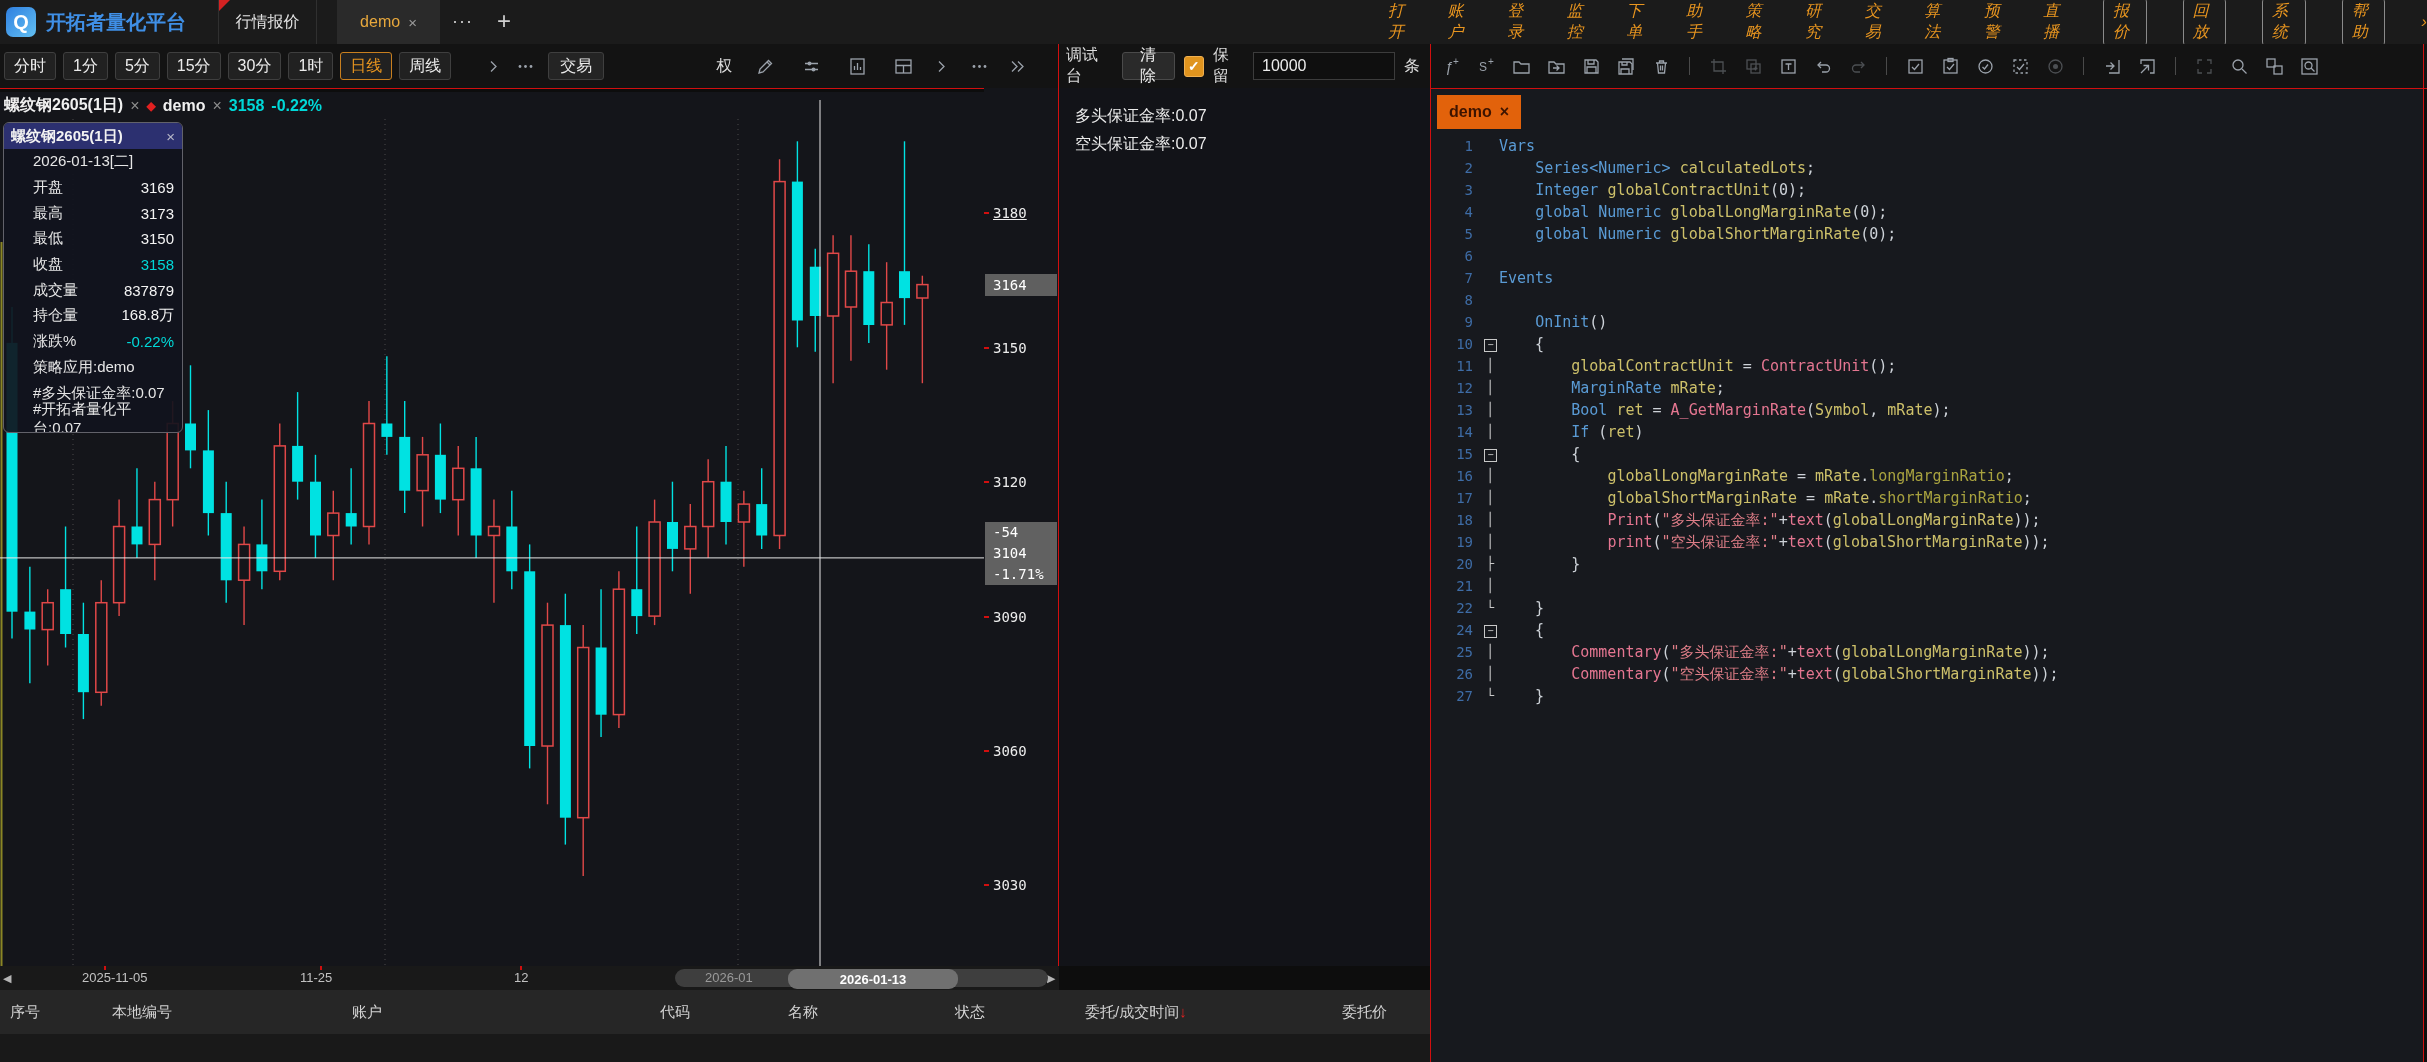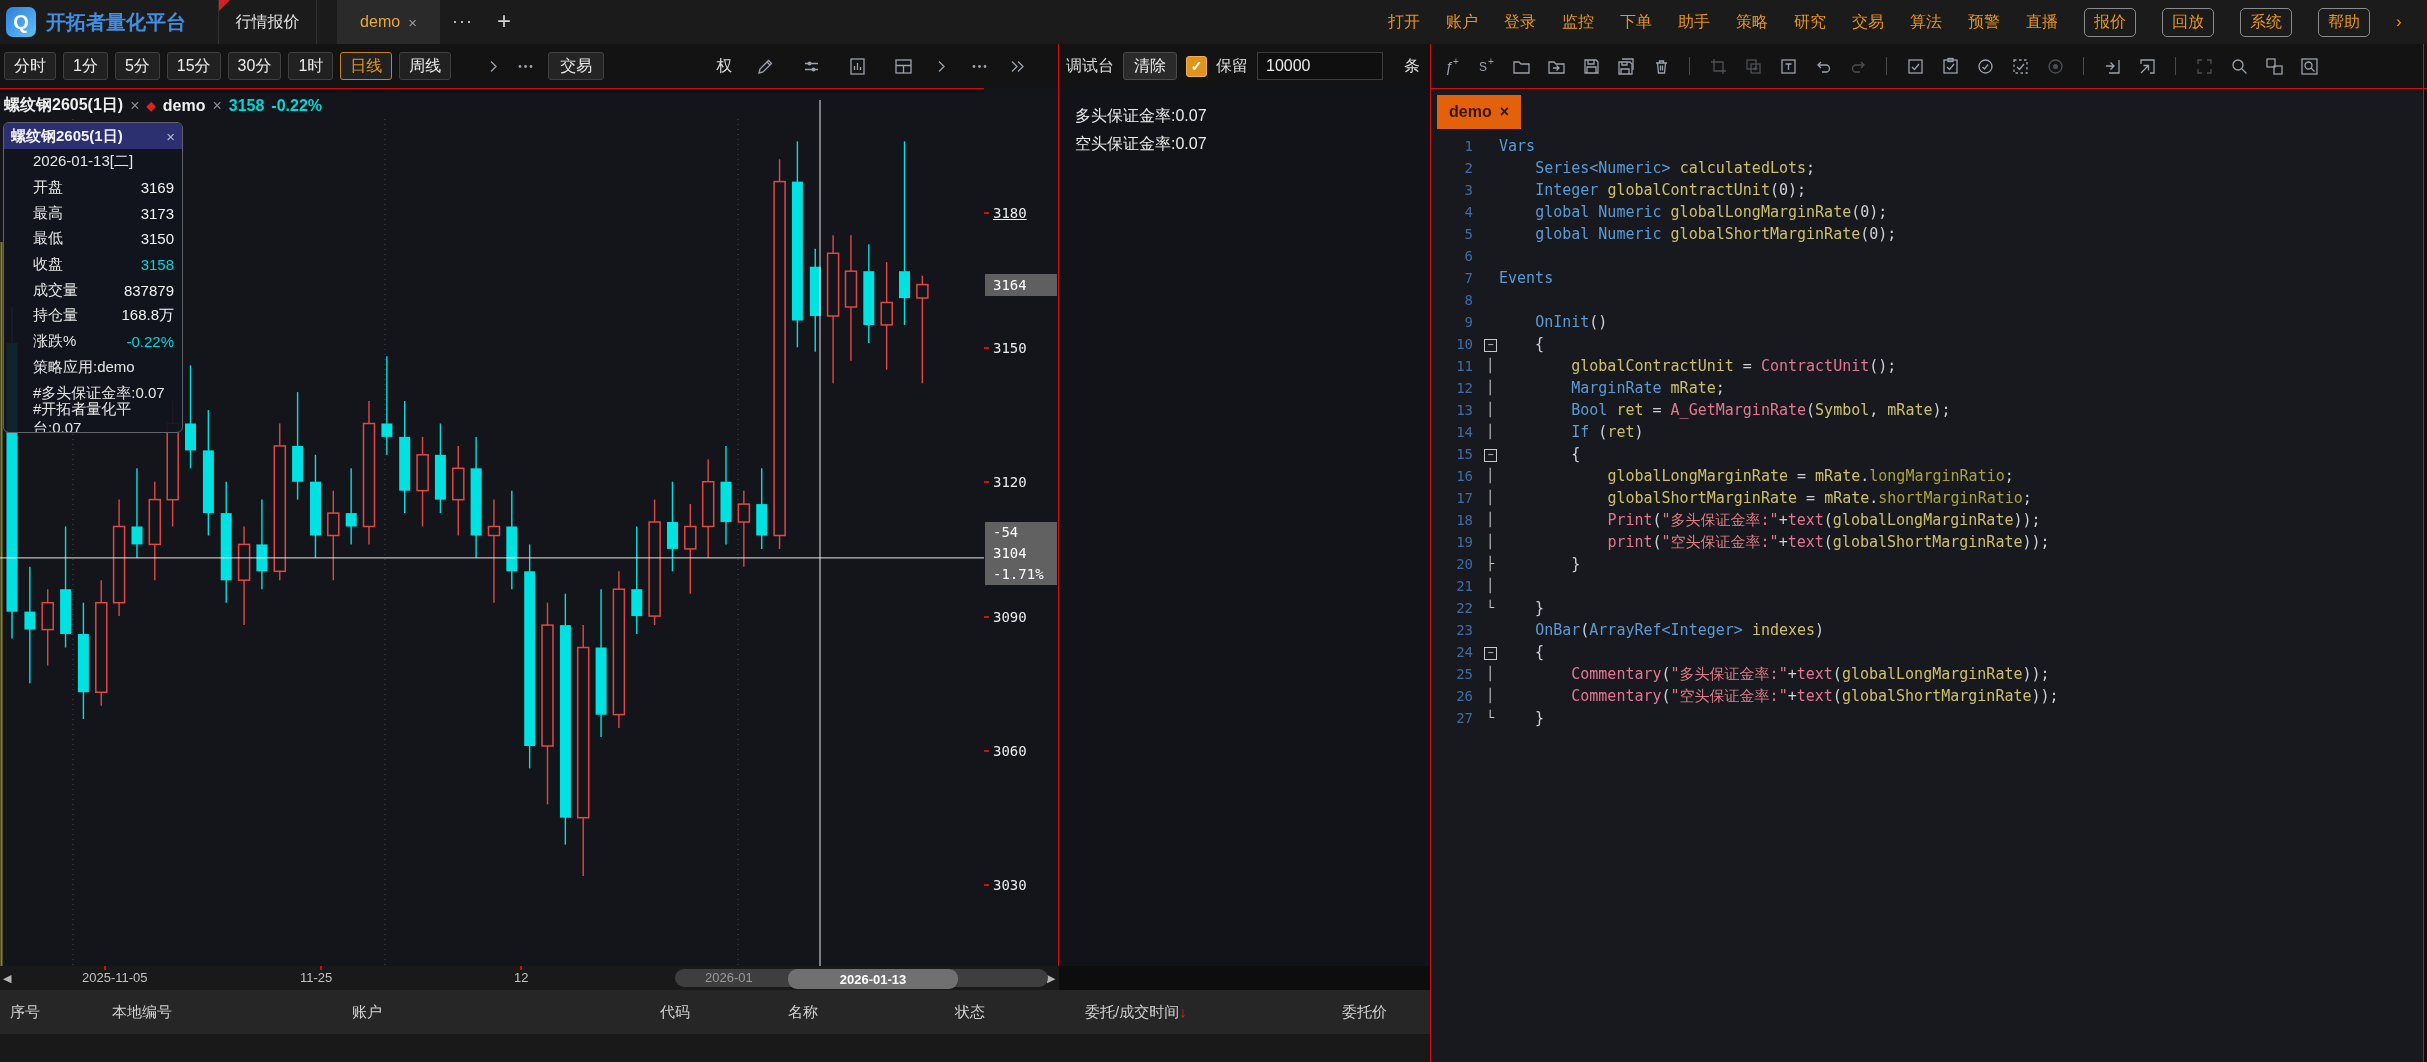--- a/index.html
+++ b/index.html
@@ -13,21 +13,21 @@
         font-size:20px;display:flex;align-items:center;justify-content:center;}
   .brand{left:46px;top:0;height:44px;line-height:44px;font-size:20px;font-weight:bold;color:#3f8fe6;}
   .tab-quote{left:218px;top:0;width:97px;height:44px;border-left:1px solid #303030;border-right:1px solid #303030;
              display:flex;align-items:center;justify-content:center;font-size:16px;color:#e2e2e2;}
   .flag{left:219px;top:0;width:0;height:0;border-top:11px solid #d42222;border-right:11px solid transparent;}
   .tab-demo{left:337px;top:0;width:103px;height:44px;background:#2a2a2a;display:flex;align-items:center;
             justify-content:center;gap:8px;font-size:16px;color:#e8a83c;}
   .tab-demo .x{color:#9a9a9a;font-size:15px;}
   .tab-more{left:452px;top:0;height:44px;line-height:42px;font-size:18px;color:#cfcfcf;letter-spacing:1px;}
   .tab-add{left:497px;top:0;height:44px;line-height:41px;font-size:24px;color:#cfcfcf;}
-  .menu{left:1388px;top:0;height:44px;display:flex;align-items:center;gap:26px;font-size:16px;color:#e8951f;}
+  .menu{left:1388px;top:0;height:44px;display:flex;align-items:center;gap:36px;font-size:16px;color:#e8951f;font-style:italic;}
   .menu .boxed{border:1px solid #8a8a8a;border-radius:5px;padding:3px 9px;}
   .menu .chev{color:#e8951f;font-size:17px;}
   
   .toolbar{left:0;top:44px;width:2427px;height:44px;background:#131313;}
   .tb-left{left:4px;top:44px;height:44px;display:flex;align-items:center;}
   .pbtn{background:#212121;border:1px solid #3f3f3f;border-radius:3px;color:#ececec;font-size:16px;
         height:28px;padding:0 9px;margin-right:7px;display:flex;align-items:center;font-family:inherit;}
   .pbtn.active{color:#e8951f;border-color:#c87f1f;}
   .tbtn{background:#242424;border:1px solid #3f3f3f;border-radius:3px;color:#ececec;font-size:16px;
         height:28px;padding:0 11px;display:flex;align-items:center;font-family:inherit;}
@@ -36,21 +36,21 @@
   .icon{width:22px;height:22px;display:flex;align-items:center;justify-content:center;}
   .icon svg{stroke:#9ba2ab;fill:none;stroke-width:1.3px;}
   .icon.dim{opacity:.42;}
   .isep{width:1px;height:18px;background:#4a4a4a;margin:0 4px;}
   .console-ctl{left:1066px;top:44px;width:360px;height:44px;display:flex;align-items:center;gap:9px;}
   .clr-btn{background:#2a2a2a;border:1px solid #4a4a4a;border-radius:3px;color:#ececec;font-size:16px;
            height:28px;padding:0 10px;display:flex;align-items:center;font-family:inherit;}
   .chk{width:19px;height:19px;background:#e0941e;border:1px solid #f0b050;border-radius:3px;color:#fff;
        font-size:14px;display:flex;align-items:center;justify-content:center;font-weight:bold;}
   .keep-input{width:116px;height:26px;background:#0f0f0f;border:1px solid #3c3c3c;color:#ececec;
-              font-size:16px;padding:0 0 0 8px;font-family:inherit;}
+              font-size:16px;padding:0 16px 0 8px;font-family:inherit;}
   .ed-icons{left:1440px;top:44px;width:985px;height:44px;display:flex;align-items:center;gap:13px;}
   
   .rl{background:#d10f0f;}
   
   .chart-pane{left:0;top:92px;width:984px;height:878px;background:#14151a;}
   .sym-header{left:4px;top:3px;display:flex;align-items:center;gap:7px;font-size:16px;font-weight:bold;}
   .sym-header .w{color:#f0f0f0;} .sym-header .x{color:#8c8c8c;font-weight:normal;}
   .sym-header .dm{color:#e02020;font-size:12px;} .sym-header .cy{color:#00d8d8;}
   .info-panel{left:3px;top:30px;width:178px;background:rgba(17,19,29,0.92);border:1px solid #62626a;
               border-radius:6px;overflow:hidden;z-index:5;}
@@ -715,25 +715,20 @@
         <span class="ln">21</span>
         <span class="fold">│</span>
         <span class="ct"></span>
       </div>
       <div class="cl">
         <span class="ln">22</span>
         <span class="fold">└</span>
         <span class="ct"><span class="pn">    }</span></span>
       </div>
       <div class="cl">
-        <span class="ln">23</span>
-        <span class="fold"></span>
-        <span class="ct"><span class="pn">    </span><span class="ty">OnBar</span><span class="pn">(</span><span class="ty">ArrayRef&lt;Integer&gt;</span><span class="pn"> </span><span class="id">indexes</span><span class="pn">)</span></span>
-      </div>
-      <div class="cl">
         <span class="ln">24</span>
         <span class="fold"><span class="fold-box">−</span></span>
         <span class="ct"><span class="pn">    {</span></span>
       </div>
       <div class="cl">
         <span class="ln">25</span>
         <span class="fold">│</span>
         <span class="ct"><span class="pn">        </span><span class="fn">Commentary</span><span class="pn">(</span><span class="str">"多头保证金率:"</span><span class="pn">+</span><span class="fn">text</span><span class="pn">(</span><span class="id">globalLongMarginRate</span><span class="pn">));</span></span>
       </div>
       <div class="cl">

